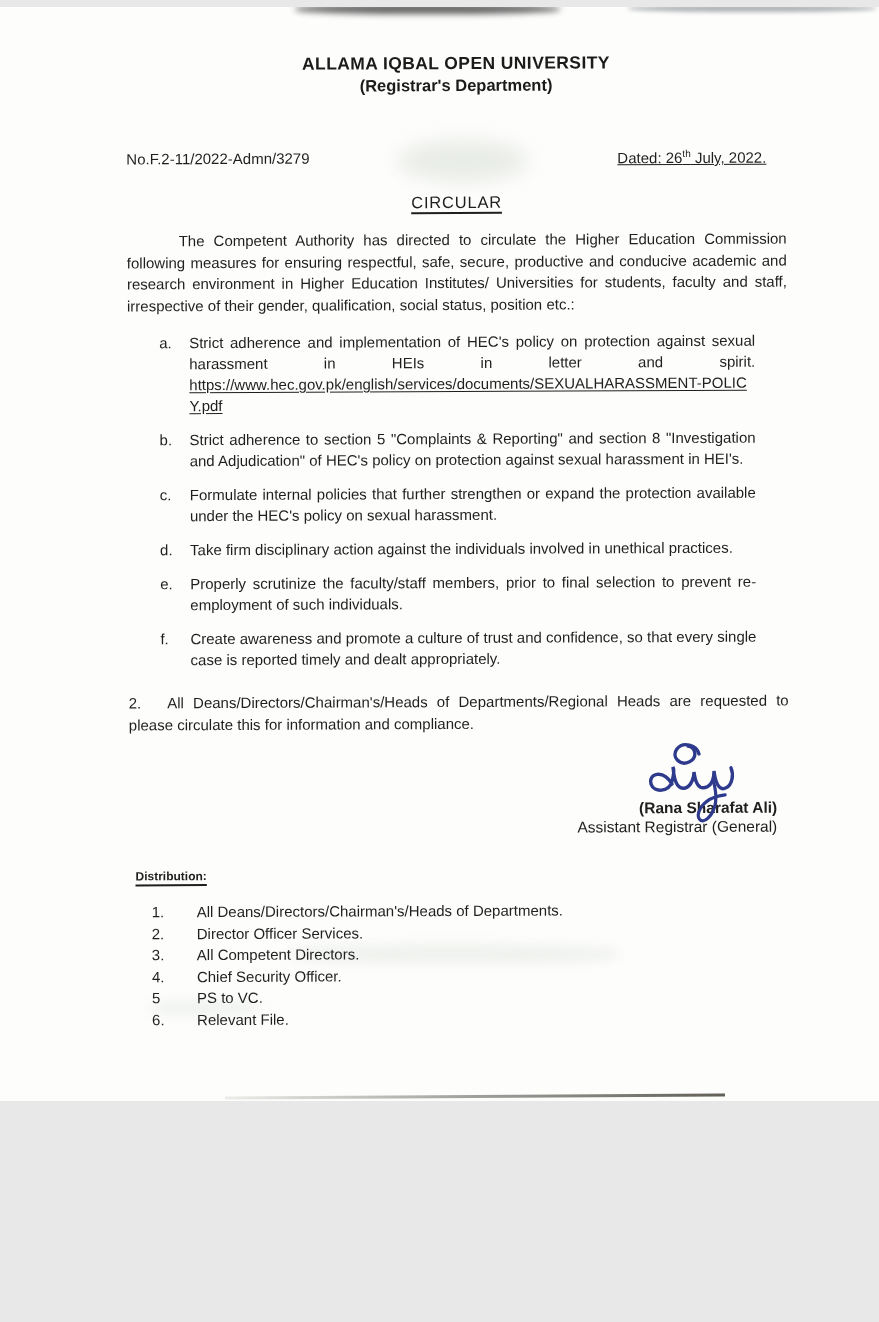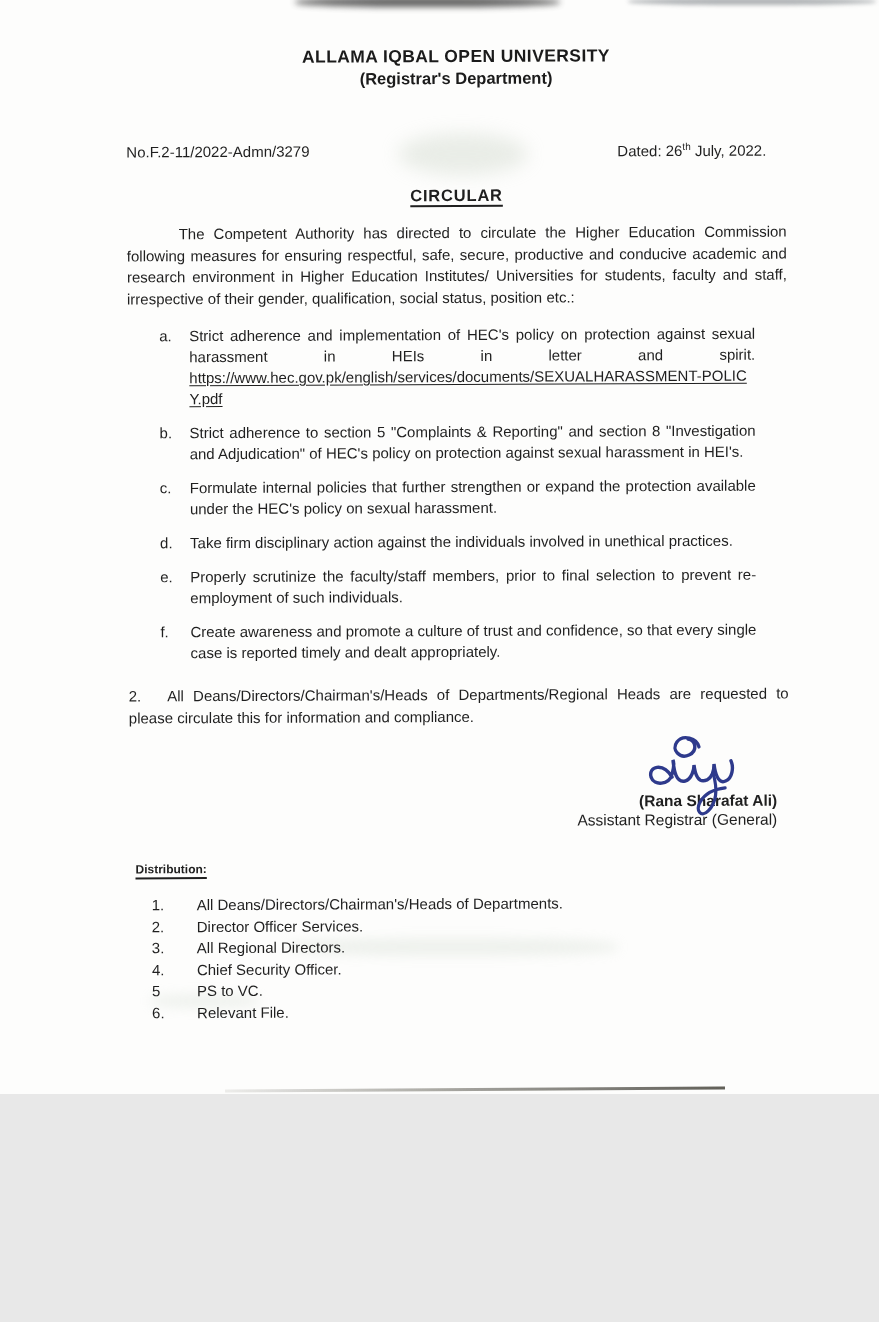--- a/index.html
+++ b/index.html
@@ -1,21 +1,21 @@
 <!DOCTYPE html>
 <html><head>
 <meta charset="utf-8">
 <title>Scanned Circular</title>
 <style>
   html, body { margin: 0; padding: 0; background: #e8e8e8; }
   .page {
     position: relative;
     width: 879px;
     height: 1094px;
-    margin: 0 auto;
+    margin: 7px auto;
     background: #fdfdfc;
     overflow: hidden;
     font-family: "Liberation Sans", sans-serif;
     color: #1f1f1f;
   }
   .content {
     position: absolute;
     left: 128px;
     top: 46px;
     width: 660px;
@@ -38,29 +38,29 @@
     color: #1b1b1b;
   }
 
   
   .ref-row {
     display: flex;
     justify-content: space-between;
     margin-top: 54px;
     font-size: 15px;
   }
-  .ref-date { padding-right: 20px; }
+  .ref-date { padding-right: 20px; text-decoration: underline; }
   .ref-date sup { font-size: 10px; }
 
   
   .circ-title-wrap { text-align: center; margin-top: 26px; }
   .circ-title {
     display: inline-block;
     font-size: 16.5px;
-    font-weight: bold;
+    font-weight: normal;
     letter-spacing: 0.8px;
     text-decoration: underline;
     text-underline-offset: 4px;
     text-decoration-thickness: 2px;
   }
 
   
   .para1 {
     margin-top: 17px;
     font-size: 15px;
@@ -259,21 +259,21 @@
         <div class="dist-item">
           <span class="dist-num">1.</span>
           <span class="dist-text">All Deans/Directors/Chairman's/Heads of Departments.</span>
         </div>
         <div class="dist-item">
           <span class="dist-num">2.</span>
           <span class="dist-text">Director Officer Services.</span>
         </div>
         <div class="dist-item">
           <span class="dist-num">3.</span>
-          <span class="dist-text">All Regional Directors.</span>
+          <span class="dist-text">All Competent Directors.</span>
         </div>
         <div class="dist-item">
           <span class="dist-num">4.</span>
           <span class="dist-text">Chief Security Officer.</span>
         </div>
         <div class="dist-item">
           <span class="dist-num">5</span>
           <span class="dist-text">PS to VC.</span>
         </div>
         <div class="dist-item">

